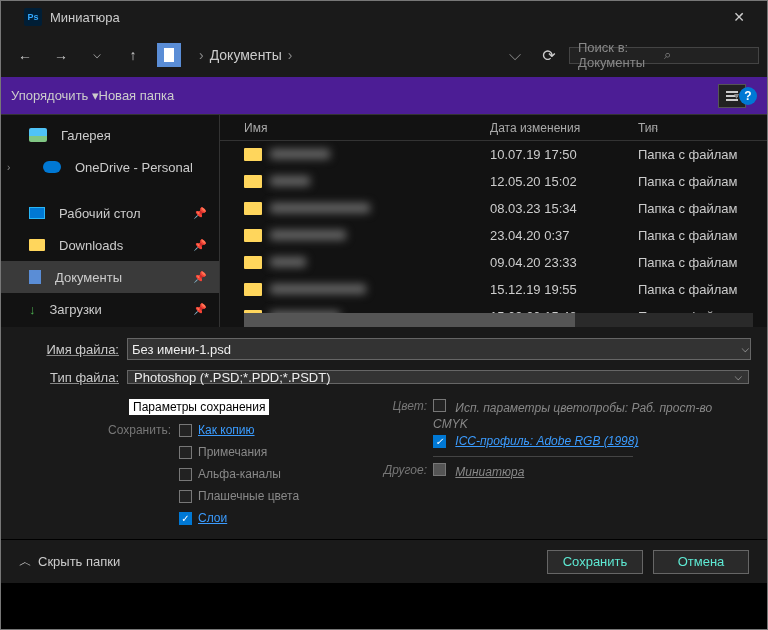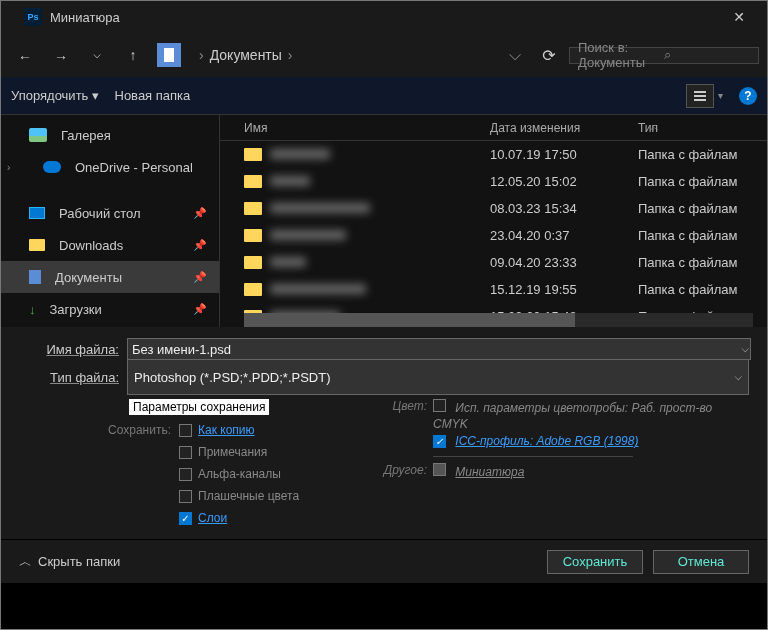--- a/index.html
+++ b/index.html
@@ -15,21 +15,21 @@
   .addr-icon { width: 24px; height: 24px; background: #5a8dd6; display: flex; align-items: center; justify-content: center; margin: 0 4px; }
   .addr-doc { width: 10px; height: 14px; background: #fff; }
   .breadcrumb { flex: 1; display: flex; align-items: center; color: #ccc; font-size: 14px; padding: 0 4px; }
   .bc-sep { margin: 0 6px; color: #888; }
   .bc-down { width: 28px; display: flex; justify-content: center; color: #888; }
   .refresh { width: 32px; color: #ccc; display: flex; justify-content: center; }
   .search-box { width: 190px; height: 17px; background: #222; border: 1px solid #444; display: flex; align-items: center; padding: 0 8px; color: #888; font-size: 13px; }
   .search-box span { flex: 1; }
   .search-ic { font-size: 13px; }
 
-  .toolbar-row { height: 38px; background: #0f172a; display: flex; align-items: center; padding: 0 10px; gap: 16px; border-bottom: 1px solid #333; }
+  .toolbar-row { height: 38px; background: #4c1d95; display: flex; align-items: center; padding: 0 10px; border-bottom: 1px solid #333; }
   .tb-btn { color: #ccc; font-size: 13px; cursor: pointer; }
   .tb-spacer { flex: 1; }
   .view-menu { width: 28px; height: 24px; border: 1px solid #555; background: #222; display: flex; align-items: center; justify-content: center; }
   .view-lines { width: 12px; height: 10px; display: flex; flex-direction: column; justify-content: space-between; }
   .view-lines div { height: 2px; background: #ccc; }
   .help-btn { width: 18px; height: 18px; border-radius: 50%; background: #0078d4; color: #fff; font-size: 12px; font-weight: bold; display: flex; align-items: center; justify-content: center; }
 
   .body-row { display: flex; height: 212px; background: #121212; }
   .sidebar { width: 218px; background: #121212; color: #ccc; font-size: 13px; overflow: hidden; padding-top: 4px; }
   .sb-item { height: 32px; display: flex; align-items: center; padding: 0 12px; gap: 14px; cursor: pointer; position: relative; }
@@ -58,21 +58,21 @@
   .fr-blur { filter: blur(4px); background: #666; height: 10px; border-radius: 2px; display: inline-block; }
   .fr-date { width: 148px; }
   .fr-type { flex: 1; white-space: nowrap; overflow: hidden; }
   .hscroll { height: 14px; background: #2a2a2a; margin: 0 14px 0 24px; position: relative; }
   .hscroll-thumb { position: absolute; left: 0; width: 65%; height: 100%; background: #555; }
 
   .form-area { background: #1a1a1a; padding: 8px 18px 4px 18px; color: #ccc; font-size: 13px; }
   .form-row { display: flex; align-items: center; height: 28px; gap: 8px; }
   .form-label { width: 100px; text-align: right; text-decoration: underline; text-decoration-color: #888; }
   .form-input { flex: 1; height: 22px; background: #333; border: 1px solid #666; color: #eee; padding: 0 4px; font-size: 13px; }
-  .form-select { flex: 1; height: 36px; background: #333; border: 1px solid #666; color: #eee; padding: 0 6px; font-size: 13px; display: flex; align-items: center; }
+  .form-select { flex: 1; height: 14px; background: #333; border: 1px solid #666; color: #eee; padding: 0 6px; font-size: 13px; display: flex; align-items: center; }
   .sel-arrow { margin-left: auto; font-size: 10px; color: #aaa; }
 
   .options-area { background: #1a1a1a; padding: 4px 18px 10px 18px; display: flex; font-size: 12px; }
   .opt-col1 { width: 360px; }
   .opt-header { background: #fff; color: #000; padding: 1px 4px; display: inline-block; font-size: 12px; margin-left: 110px; margin-bottom: 4px; }
   .opt-row { display: flex; align-items: center; height: 22px; }
   .opt-lbl { width: 160px; text-align: right; color: #777; padding-right: 8px; }
   .chk { width: 13px; height: 13px; border: 1px solid #777; background: #222; margin-right: 6px; display: inline-flex; align-items: center; justify-content: center; font-size: 10px; }
   .chk.on { background: #0078d4; border-color: #0078d4; color: #fff; }
   .link { color: #3b9cff; text-decoration: underline; cursor: pointer; }

